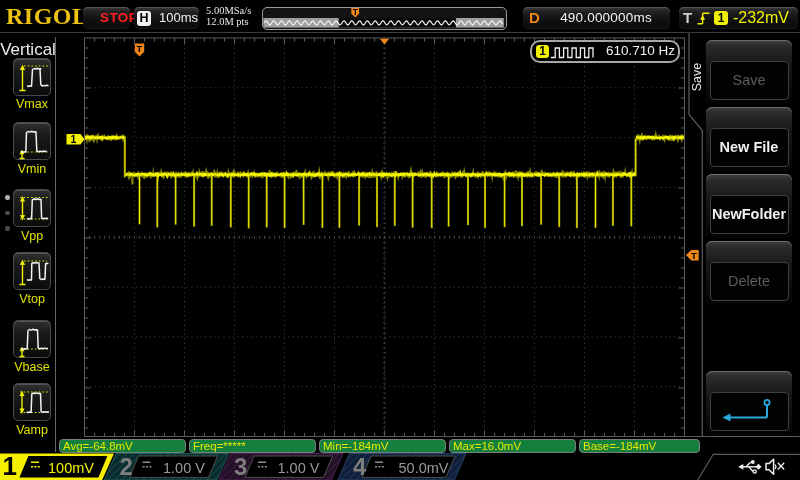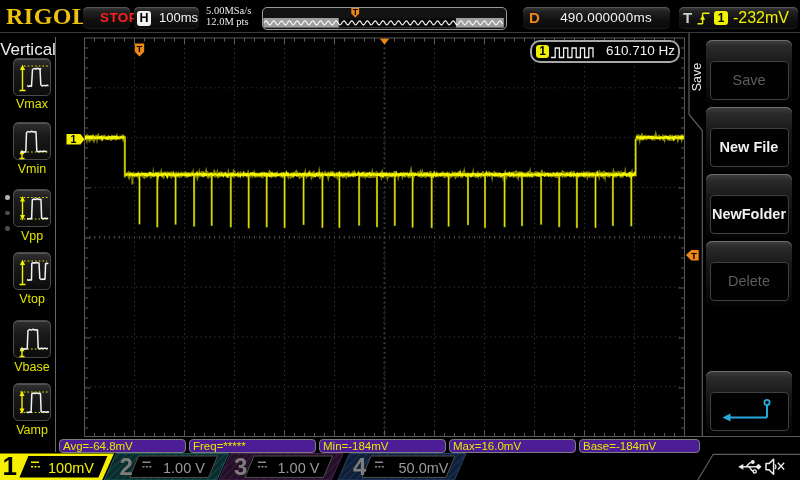--- a/index.html
+++ b/index.html
@@ -68,21 +68,21 @@
 .rbtn { position:absolute; left:706px; width:86px; height:64px; border-radius:6px;
   background:linear-gradient(180deg,#404040 0%,#2a2a2a 10%,#181818 38%,#090909 82%,#040404);
   box-shadow:inset 0 1px 0 #6e6e6e; }
 .rinner { position:absolute; left:3.5px; top:21px; width:79px; height:39px;
   background:#020202; border:1px solid #404040; border-radius:4px; text-align:center;
   font-size:14.5px; line-height:37px; overflow:hidden; }
 .rinner.en { color:#f2f2f2;font-weight:bold; }
 .rinner.dis { color:#5d5d5d; }
 
 
-.mbox { position:absolute; top:438.5px; width:127px; height:14.5px; background:#4c1d95;
+.mbox { position:absolute; top:438.5px; width:127px; height:14.5px; background:#15803d;
   border:1px solid #7d7d7d; border-radius:4px; color:#e8e800; font-size:11.5px;
   line-height:12.5px; padding-left:3px; }
 #chbar { position:absolute; left:0; top:0; }
 #ov { position:absolute; left:0; top:0; }
 </style></head>
 <body>
 <div id="scr">
 <svg id="ov" width="800" height="480" viewBox="0 0 800 480">
       <line x1="0" y1="32.5" x2="800" y2="32.5" stroke="#3a3a3a" stroke-width="1"></line>
       <line x1="55.5" y1="37" x2="55.5" y2="452" stroke="#666" stroke-width="1"></line>

